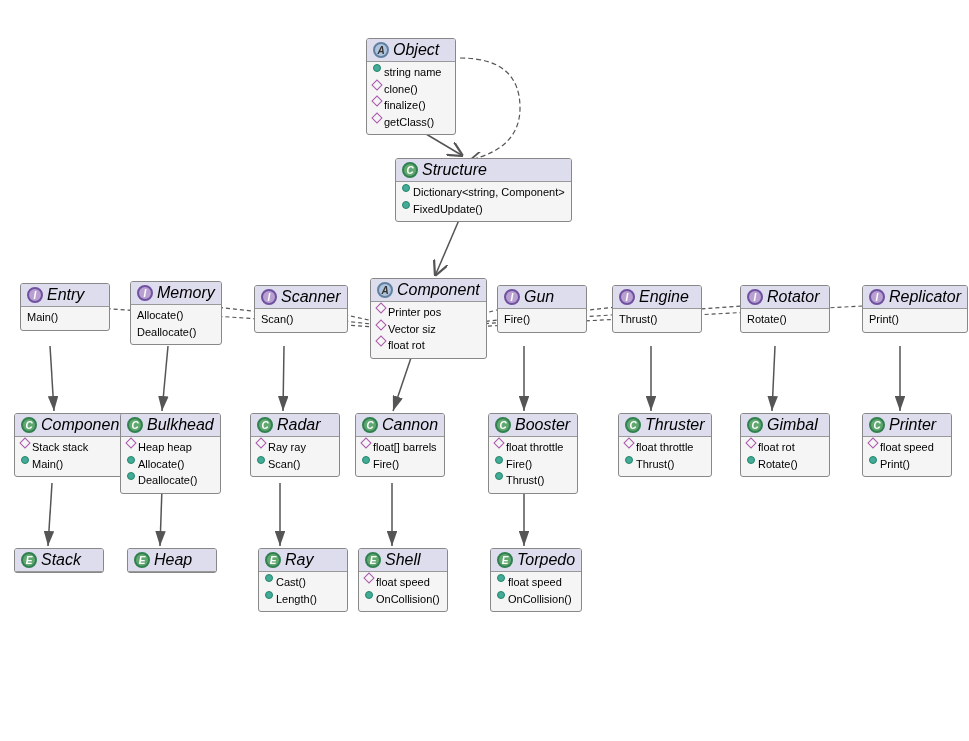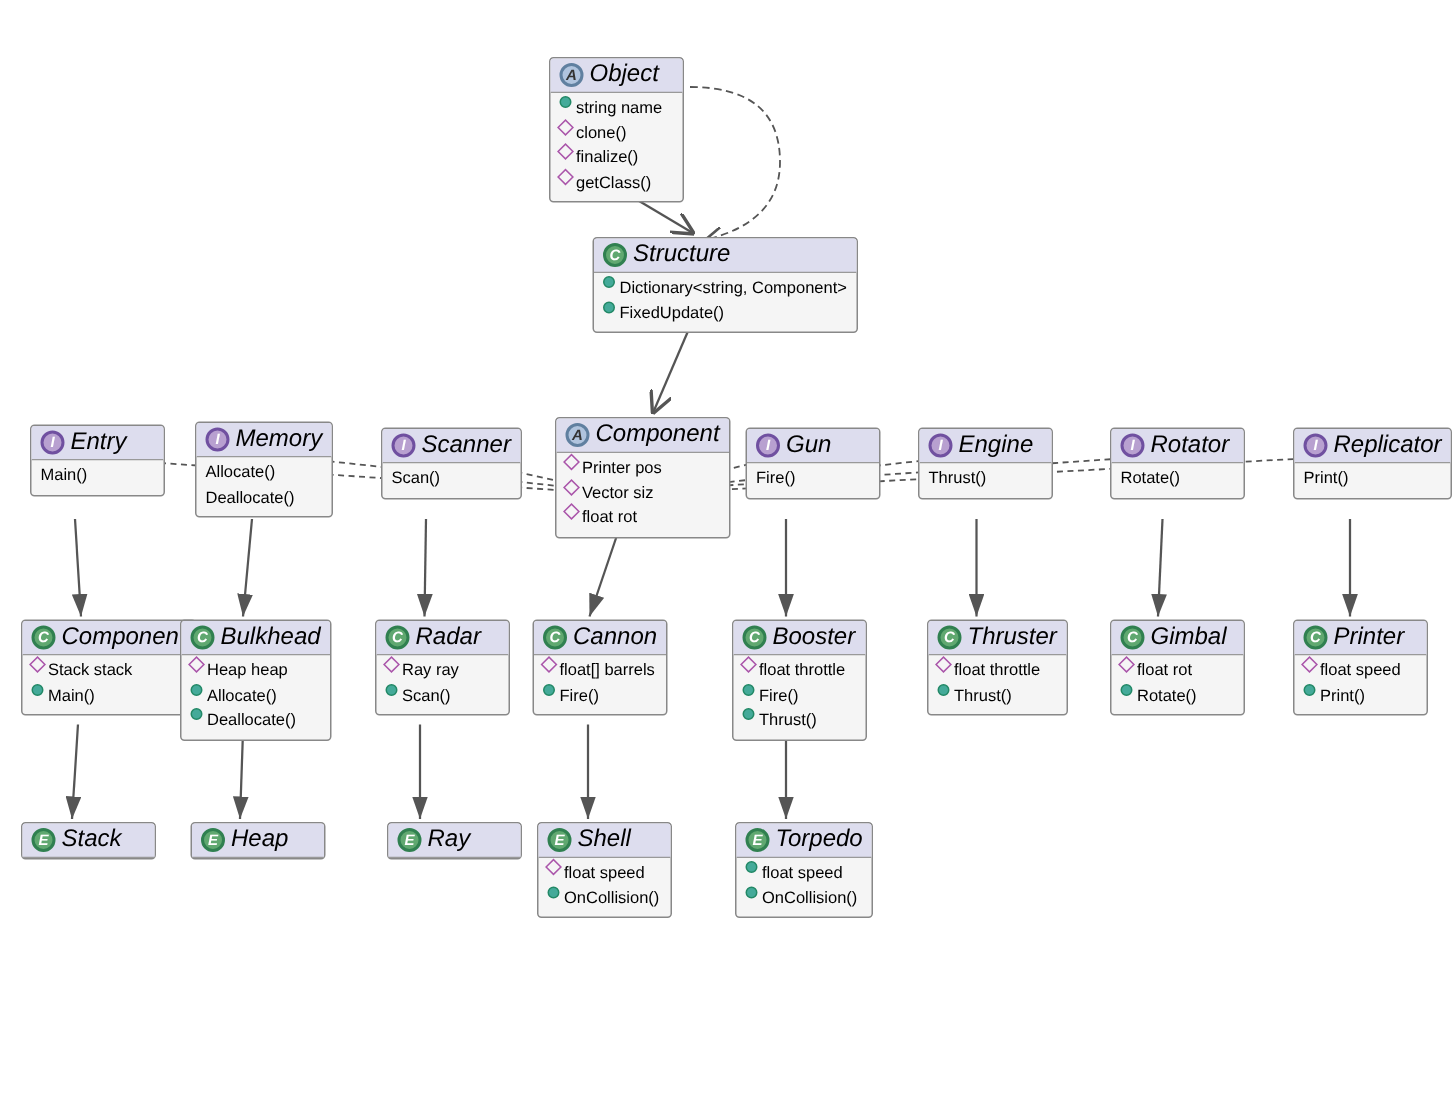--- a/index.html
+++ b/index.html
@@ -430,20 +430,30 @@
       <div class="box-header">
         <span class="badge badge-C">E</span>
         <span class="class-name">Heap</span>
       </div>
     </div>
     <div class="uml-box" style="left: 258px; top: 520px;">
       <div class="box-header">
         <span class="badge badge-C">E</span>
         <span class="class-name">Ray</span>
       </div>
+      <div class="box-body">
+        <div class="row">
+          <span class="dot-green"></span>
+          <span>Cast()</span>
+        </div>
+        <div class="row">
+          <span class="dot-green"></span>
+          <span>Length()</span>
+        </div>
+      </div>
     </div>
     <div class="uml-box" style="left: 358px; top: 520px;">
       <div class="box-header">
         <span class="badge badge-C">E</span>
         <span class="class-name">Shell</span>
       </div>
       <div class="box-body">
         <div class="row">
           <span class="dot-diamond"></span>
           <span>float speed</span>

